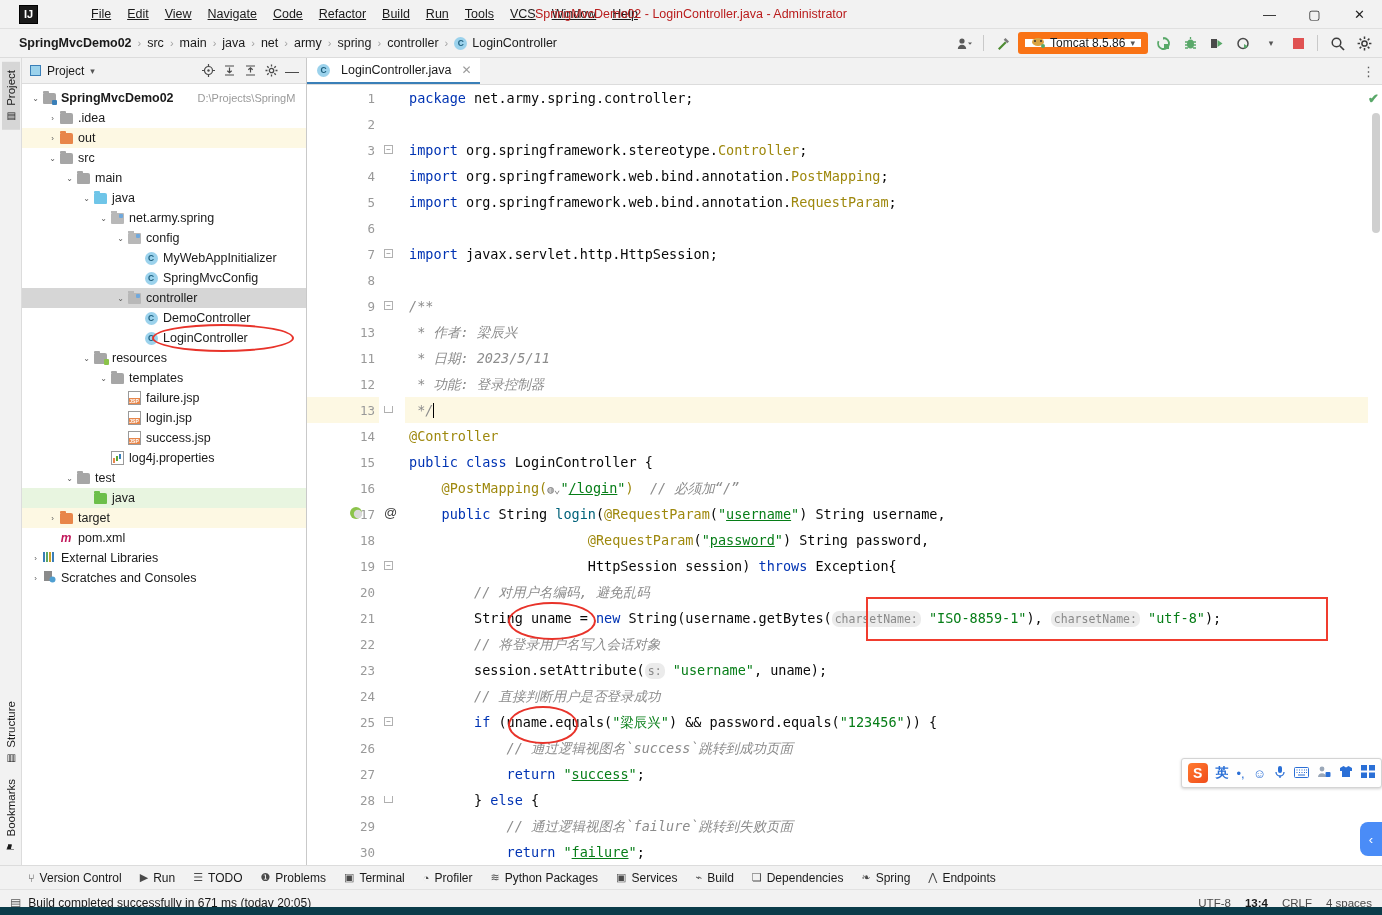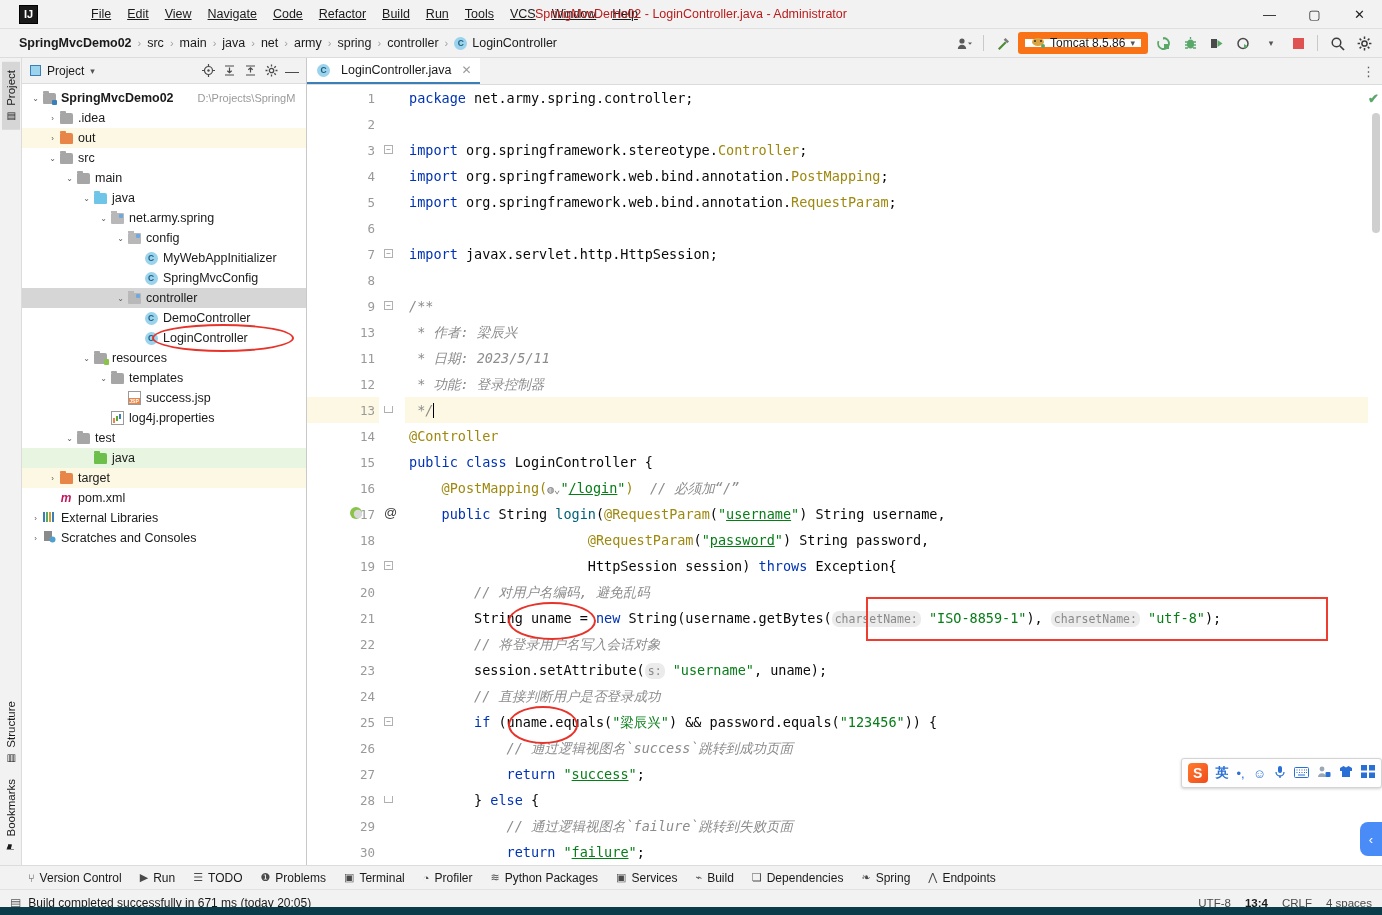--- a/index.html
+++ b/index.html
@@ -536,20 +536,36 @@
               <span class="fo"></span>
             </span>
             <span class="lbl" style="">templates</span>
           </div>
           <div class="node">
             <span style="width:93px;flex:none"></span>
             <span class="arrow"></span>
             <span class="ico">
               <span class="jsp"></span>
             </span>
+            <span class="lbl" style="">failure.jsp</span>
+          </div>
+          <div class="node">
+            <span style="width:93px;flex:none"></span>
+            <span class="arrow"></span>
+            <span class="ico">
+              <span class="jsp"></span>
+            </span>
+            <span class="lbl" style="">login.jsp</span>
+          </div>
+          <div class="node">
+            <span style="width:93px;flex:none"></span>
+            <span class="arrow"></span>
+            <span class="ico">
+              <span class="jsp"></span>
+            </span>
             <span class="lbl" style="">success.jsp</span>
           </div>
           <div class="node">
             <span style="width:76px;flex:none"></span>
             <span class="arrow"></span>
             <span class="ico">
               <span class="props"></span>
             </span>
             <span class="lbl" style="">log4j.properties</span>
           </div>

